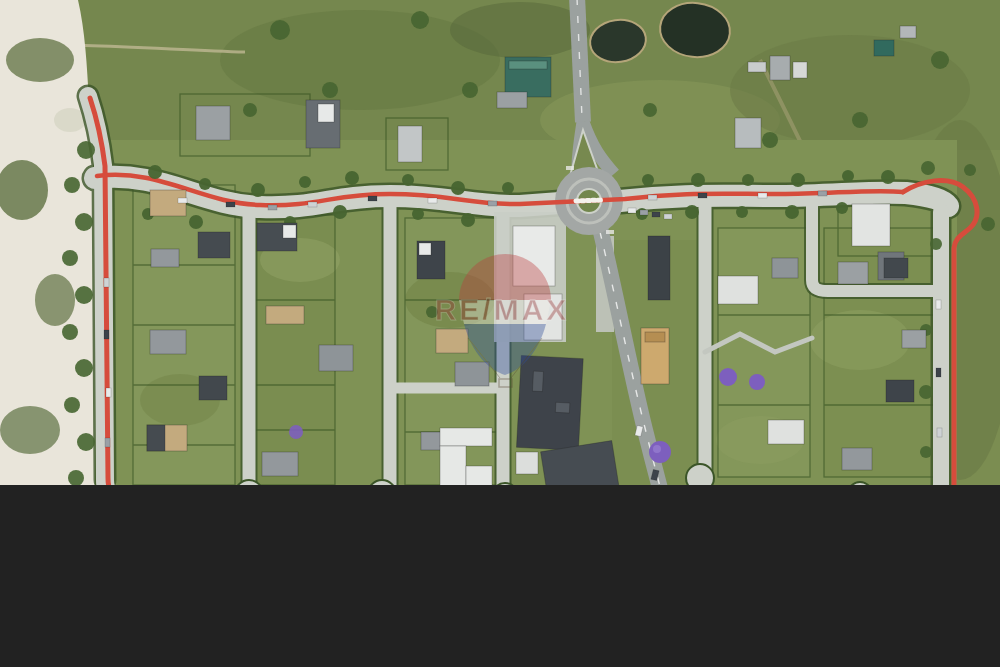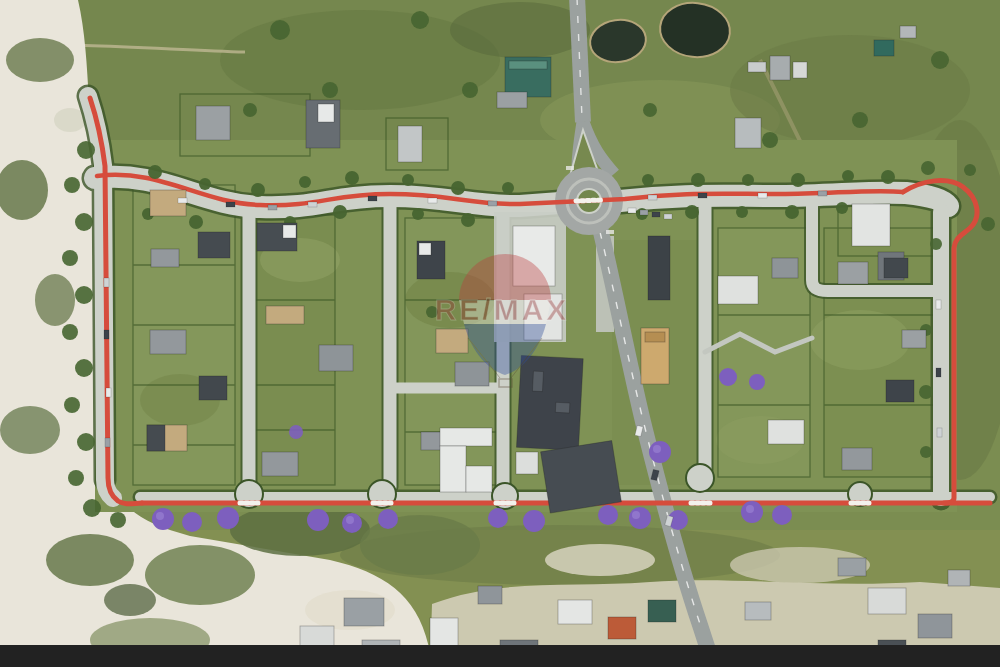--- a/index.html
+++ b/index.html
@@ -1,16 +1,16 @@
 <!DOCTYPE html>
 <html style="--wm-top: #c23c3c; --wm-band: #f2efe8; --wm-bottom: #2d4e9e; --wm-text: #993333;"><head>
 <meta charset="utf-8">
 <style>
   html,body{margin:0;padding:0;background:#222;}
-  .scene{position:relative;width:1000px;height:645px;overflow:hidden;
+  .scene{position:relative;width:1000px;height:485px;overflow:hidden;
          font-family:"Liberation Sans",sans-serif;filter:saturate(.95);}
   svg{display:block}
   .wm-top{fill:var(--wm-top,#c23c3c)}
   .wm-band{fill:var(--wm-band,#f2efe8)}
   .wm-bottom{fill:var(--wm-bottom,#2d4e9e)}
   .wm-text{fill:var(--wm-text,#993333);font-weight:bold;font-size:30px;
            letter-spacing:3px;font-family:"Liberation Sans",sans-serif;
            stroke:rgba(255,255,255,.55);stroke-width:.9px;}
 </style>
 </head>

